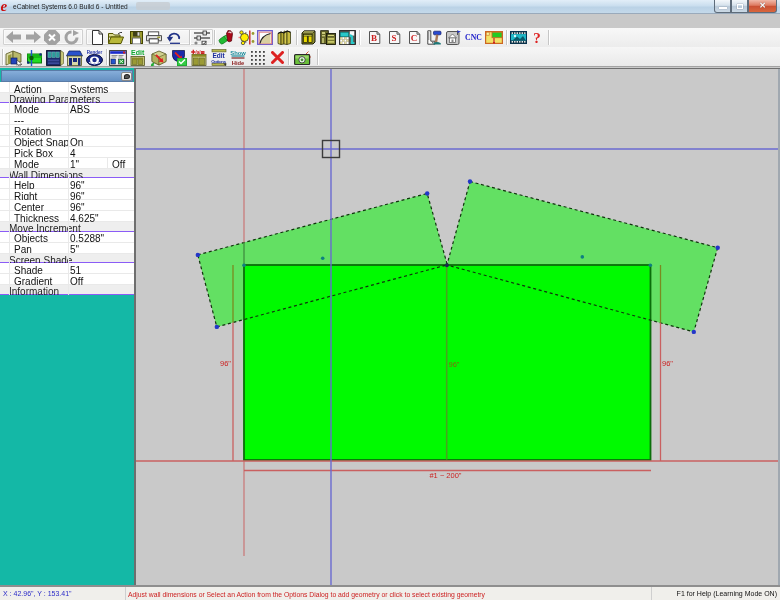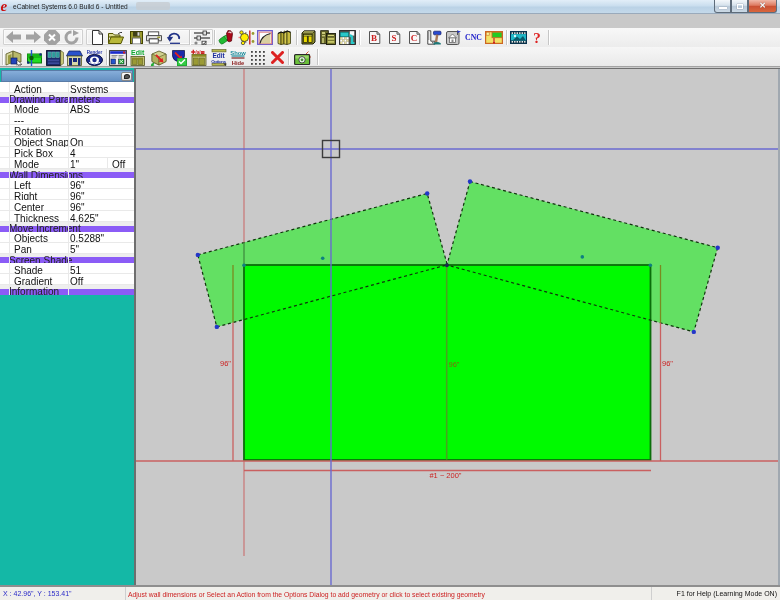--- a/index.html
+++ b/index.html
@@ -22,21 +22,21 @@
 .vsep{top:2px;width:1px;height:15px;background:#c6c6c6;box-shadow:1px 0 0 #fff}
 .gframe{border:1px solid #d0d0d0;border-radius:1px;box-shadow:inset 0 0 0 1px #fafafa}
 
 #panel{left:0;top:68px;width:140px;height:517px;background:#14b8a6;font-size:10px;color:#111}
 #canvas{left:134px;top:68px;width:646px;height:517px;background:#c9c9c9;border-left:2.5px solid #6e6e6e;border-top:1.5px solid #6e6e6e}
 
 #status{left:0;top:585px;width:780px;height:15px;background:#f0efeb;border-top:2px solid #8e8e8e;font-size:7px}
 #status .cell{position:absolute;top:0;height:15px;border-right:1px solid #cfcfcf}
 
 .prow{position:absolute;left:0;width:134px;background:#fff;border-bottom:1px solid #e9e9e9}
-.phdr{position:absolute;left:0;width:134px;background:#eeeeee;border-bottom:6px solid #8b5cf6;color:#222}
+.phdr{position:absolute;left:0;width:134px;background:#eeeeee;border-bottom:1px solid #8b5cf6;color:#222}
 .prow .c1{position:absolute;left:14px;top:1.5px}
 .prow .c2{position:absolute;left:70px;top:1.5px}
 .prow .c3{position:absolute;left:112px;top:1.5px}
 .phdr .h{position:absolute;left:9px;top:1px}
 .gline{position:absolute;width:1px;background:#e9e9e9}
 </style></head>
 <body>
 <div id="app">
 
   <div id="title" class="abs">
@@ -407,21 +407,21 @@
       </div>
     <div class="prow" style="top:89.5px;height:11.0px">
         <span class="c1">Mode</span>
         <span class="c2">1"</span>
         <span class="c3">Off</span>
       </div>
     <div class="phdr" style="top:100.5px;height:9.5px">
         <span class="h">Wall Dimensions</span>
       </div>
     <div class="prow" style="top:110.0px;height:11.0px">
-        <span class="c1">Left</span>
+        <span class="c1">Help</span>
         <span class="c2">96"</span>
       </div>
     <div class="prow" style="top:121.0px;height:11.0px">
         <span class="c1">Right</span>
         <span class="c2">96"</span>
       </div>
     <div class="prow" style="top:132.0px;height:11.0px">
         <span class="c1">Center</span>
         <span class="c2">96"</span>
       </div>

